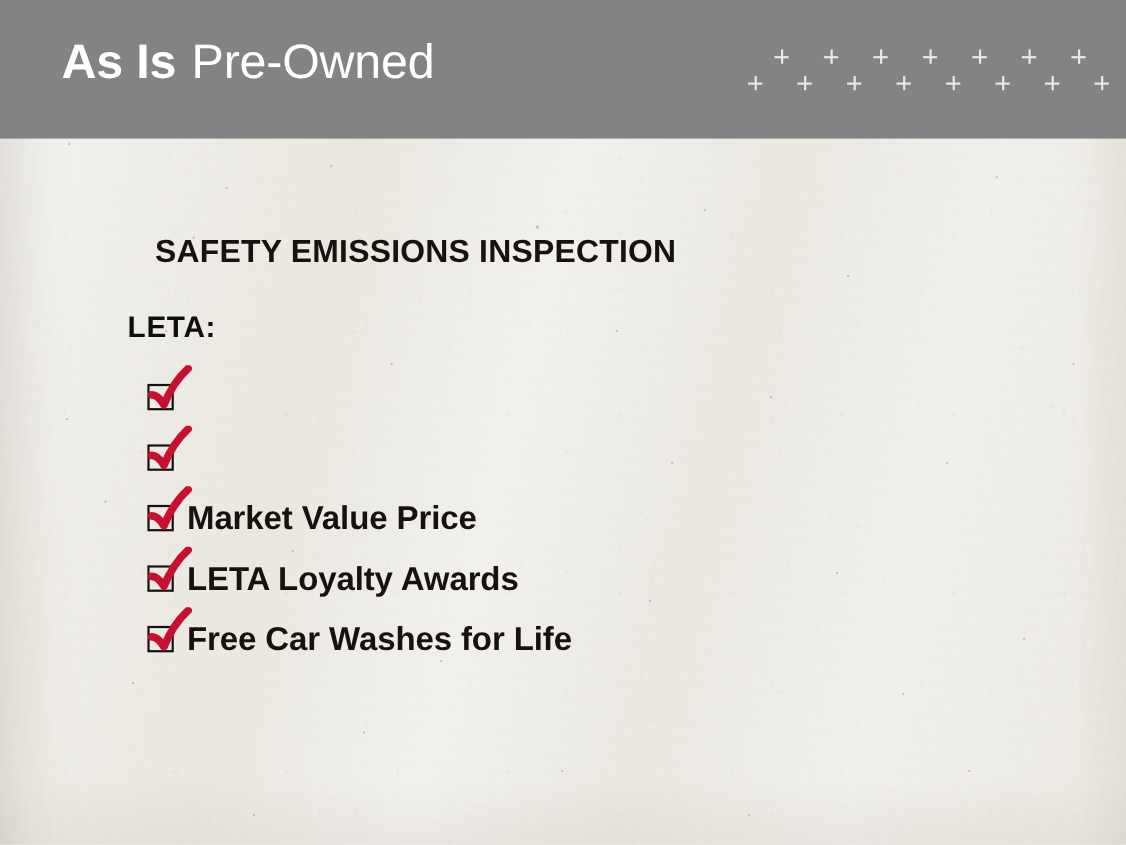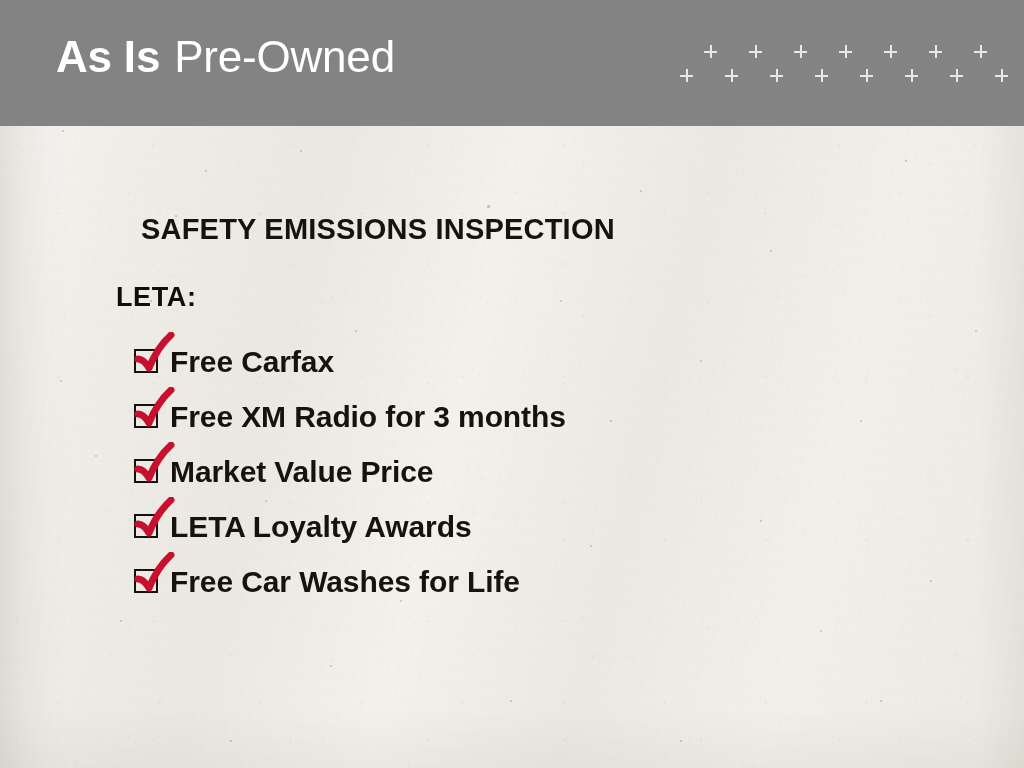--- a/index.html
+++ b/index.html
@@ -317,28 +317,26 @@
     <div id="heading-safety">SAFETY EMISSIONS INSPECTION</div>
 
     <div id="heading-plus">LETA:</div>
 
     <div id="checklist">
         <div class="check-row">
           <div class="check-box"></div>
           <div class="check-mark"><svg viewBox="0 0 42 44" width="42" height="44">
               <path d="M5 27 C 9 27, 13 31, 16 36 C 20 26, 27 13, 38 3" fill="none" stroke="#c8102e" stroke-width="7" stroke-linecap="round" stroke-linejoin="round"></path>
             </svg></div>
-          <div class="check-label">Free Carfax</div>
-        </div>
-        <div class="check-row">
-          <div class="check-box"></div>
-          <div class="check-mark"><svg viewBox="0 0 42 44" width="42" height="44">
-              <path d="M5 27 C 9 27, 13 31, 16 36 C 20 26, 27 13, 38 3" fill="none" stroke="#c8102e" stroke-width="7" stroke-linecap="round" stroke-linejoin="round"></path>
-            </svg></div>
-          <div class="check-label">Free XM Radio for 3 months</div>
+        </div>
+        <div class="check-row">
+          <div class="check-box"></div>
+          <div class="check-mark"><svg viewBox="0 0 42 44" width="42" height="44">
+              <path d="M5 27 C 9 27, 13 31, 16 36 C 20 26, 27 13, 38 3" fill="none" stroke="#c8102e" stroke-width="7" stroke-linecap="round" stroke-linejoin="round"></path>
+            </svg></div>
         </div>
         <div class="check-row">
           <div class="check-box"></div>
           <div class="check-mark"><svg viewBox="0 0 42 44" width="42" height="44">
               <path d="M5 27 C 9 27, 13 31, 16 36 C 20 26, 27 13, 38 3" fill="none" stroke="#c8102e" stroke-width="7" stroke-linecap="round" stroke-linejoin="round"></path>
             </svg></div>
           <div class="check-label">Market Value Price</div>
         </div>
         <div class="check-row">
           <div class="check-box"></div>

